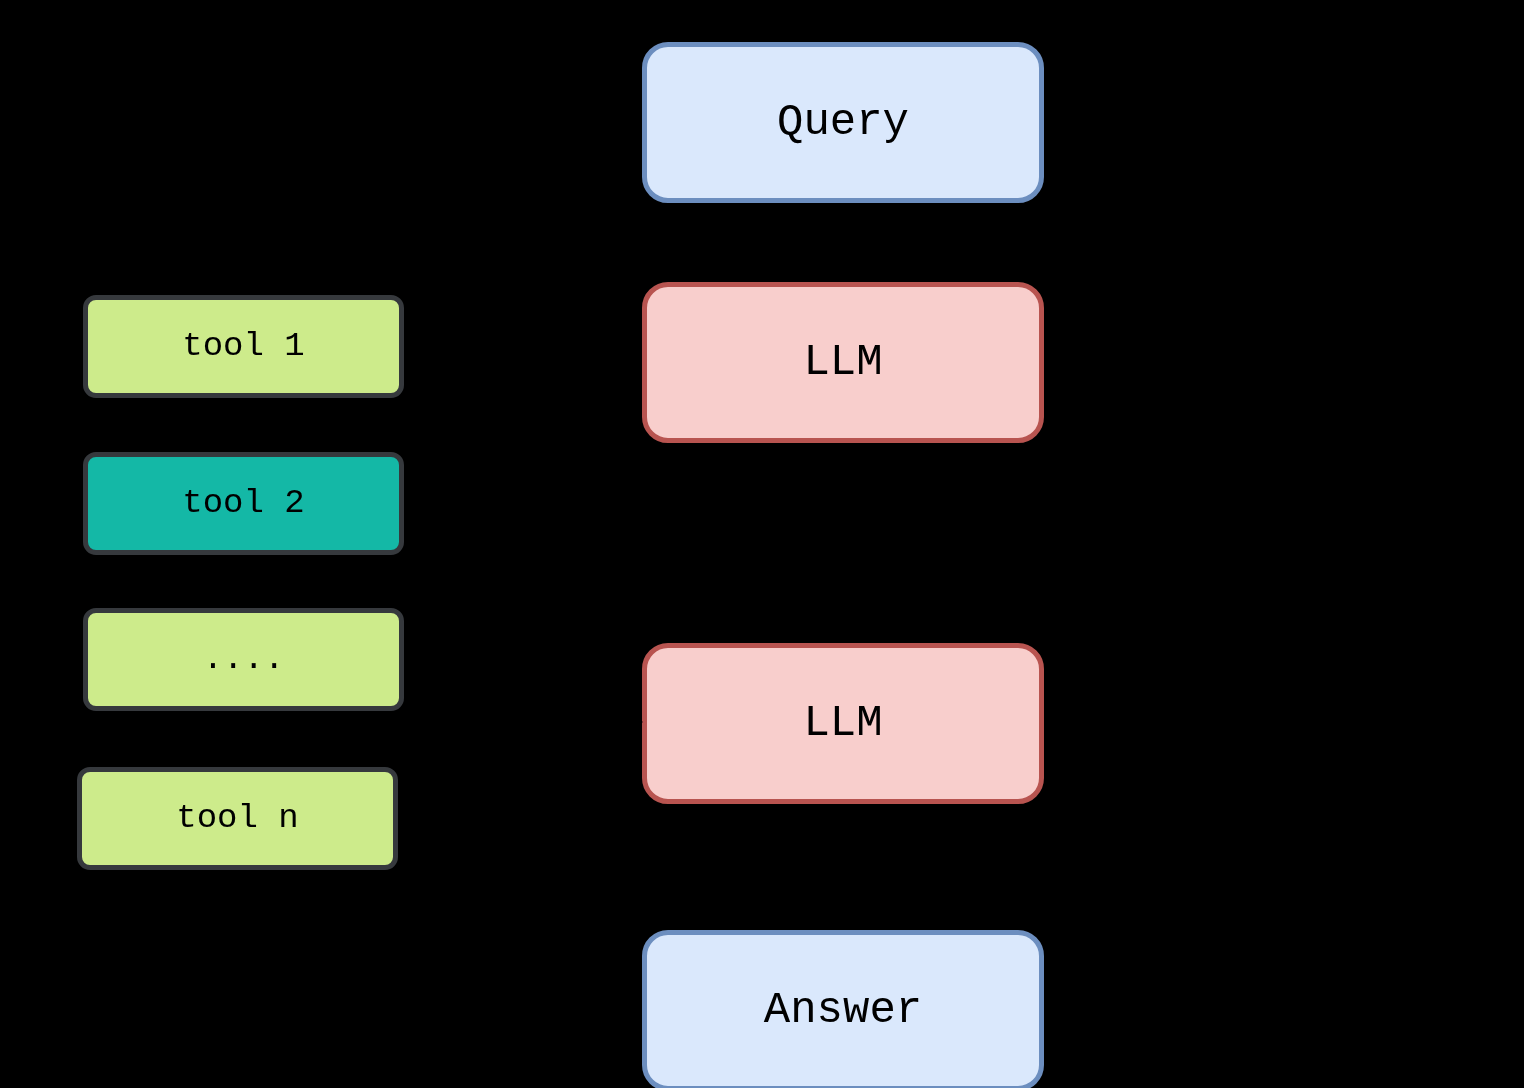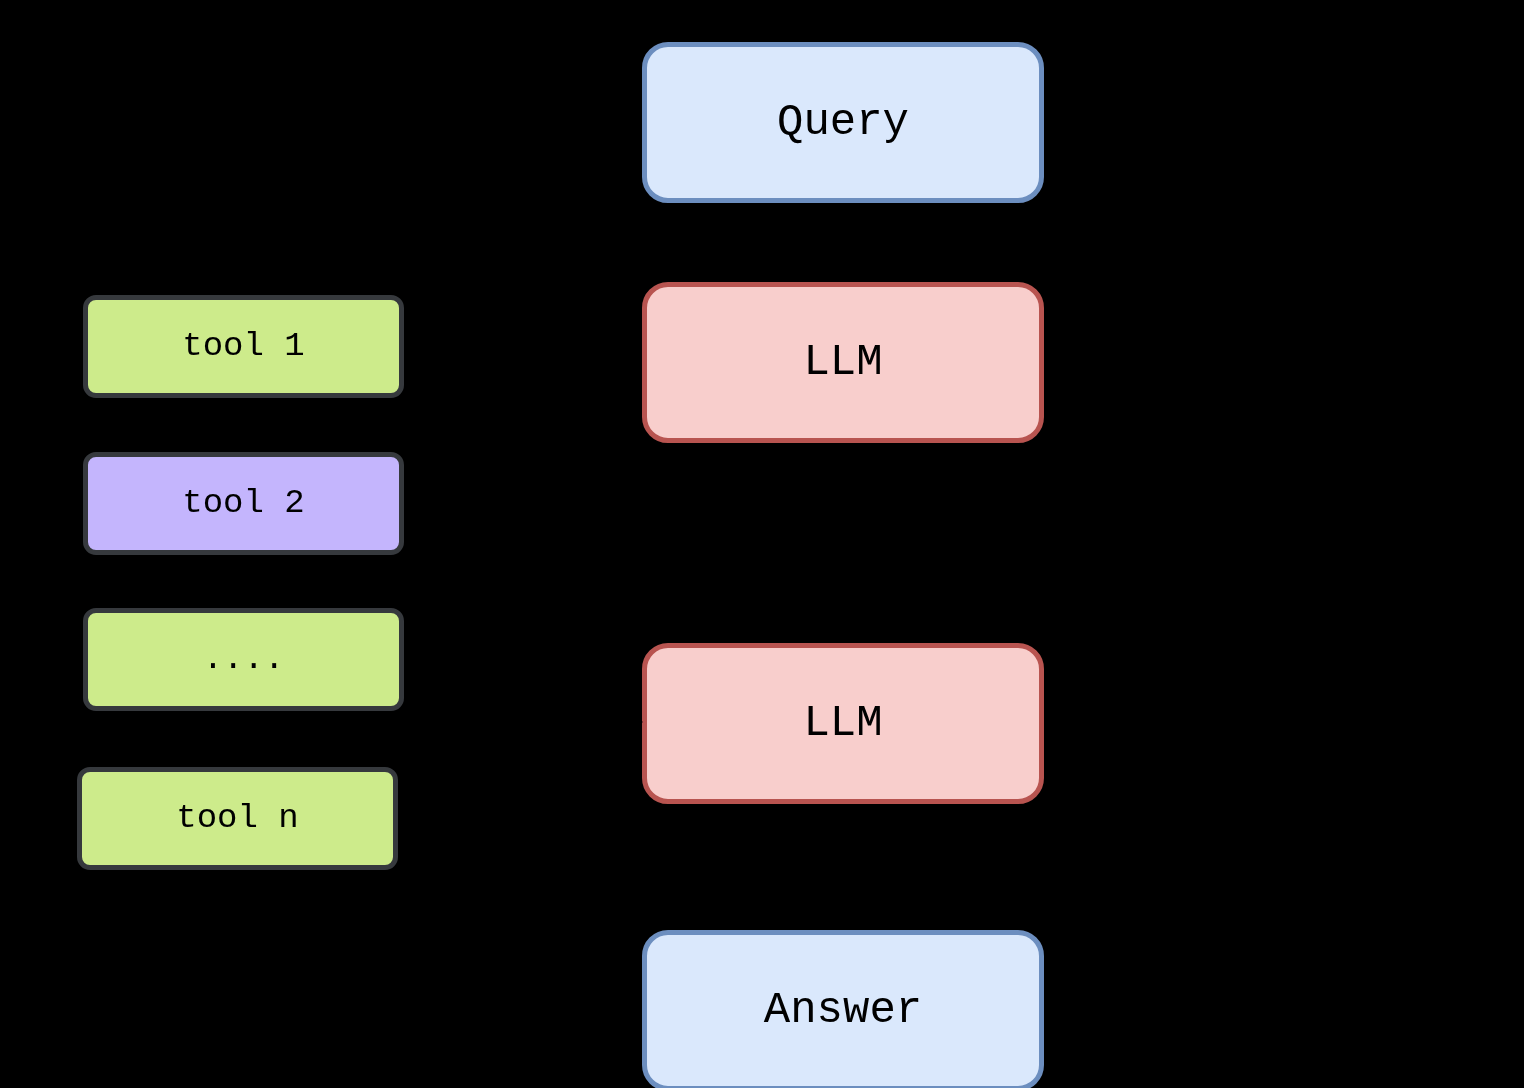--- a/index.html
+++ b/index.html
@@ -81,21 +81,21 @@
   </div>
 
   <div class="node flow-node pos-answer" style="background-color: rgb(218, 232, 252); border-color: rgb(108, 142, 191); margin-top: 48px;">
     <span class="label">Answer</span>
   </div>
 
   <div class="node tool-node pos-tool-1" style="background-color: rgb(205, 235, 139); border-color: rgb(54, 57, 61);">
     <span class="label">tool 1</span>
   </div>
 
-  <div class="node tool-node pos-tool-2" style="background-color: #c4b5fd; border-color: rgb(54, 57, 61);">
+  <div class="node tool-node pos-tool-2" style="background-color: #14b8a6; border-color: rgb(54, 57, 61);">
     <span class="label">tool 2</span>
   </div>
 
   <div class="node tool-node pos-tool-dots" style="background-color: rgb(205, 235, 139); border-color: rgb(54, 57, 61);">
     <span class="label">....</span>
   </div>
 
   <div class="node tool-node pos-tool-n" style="background-color: rgb(205, 235, 139); border-color: rgb(54, 57, 61);">
     <span class="label">tool n</span>
   </div>

